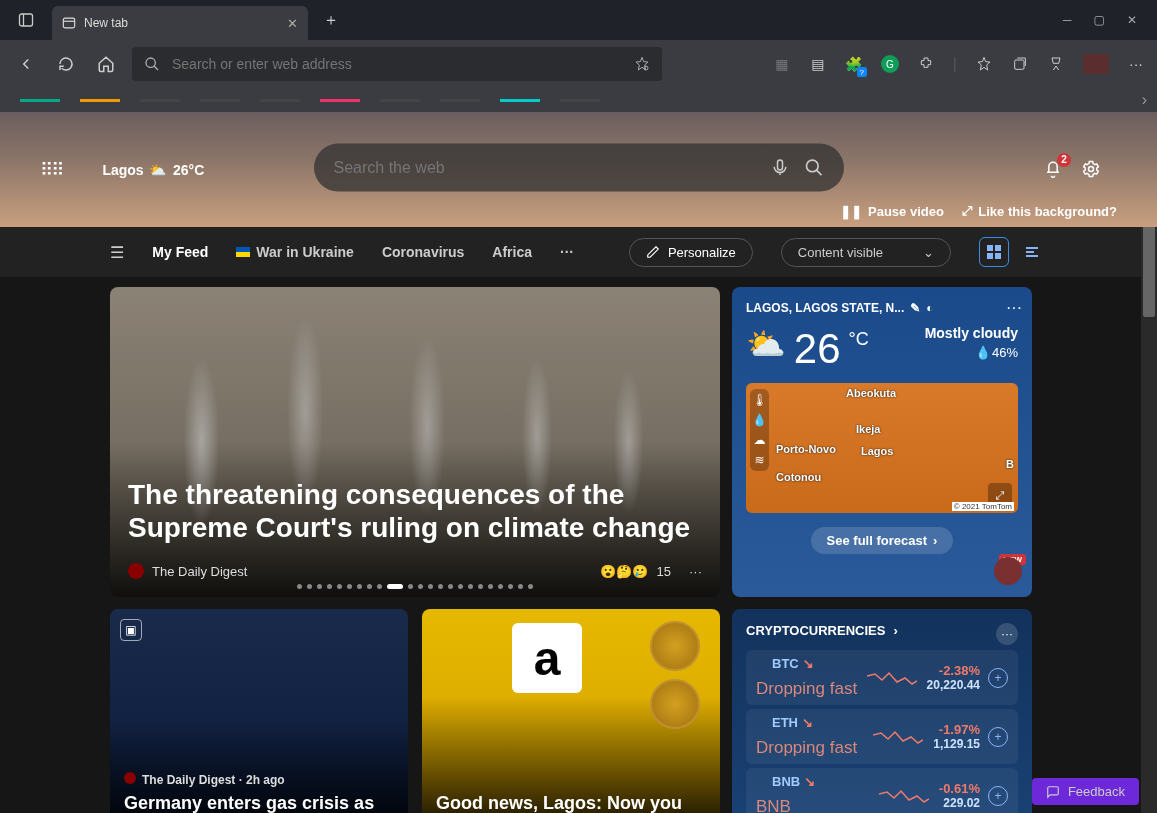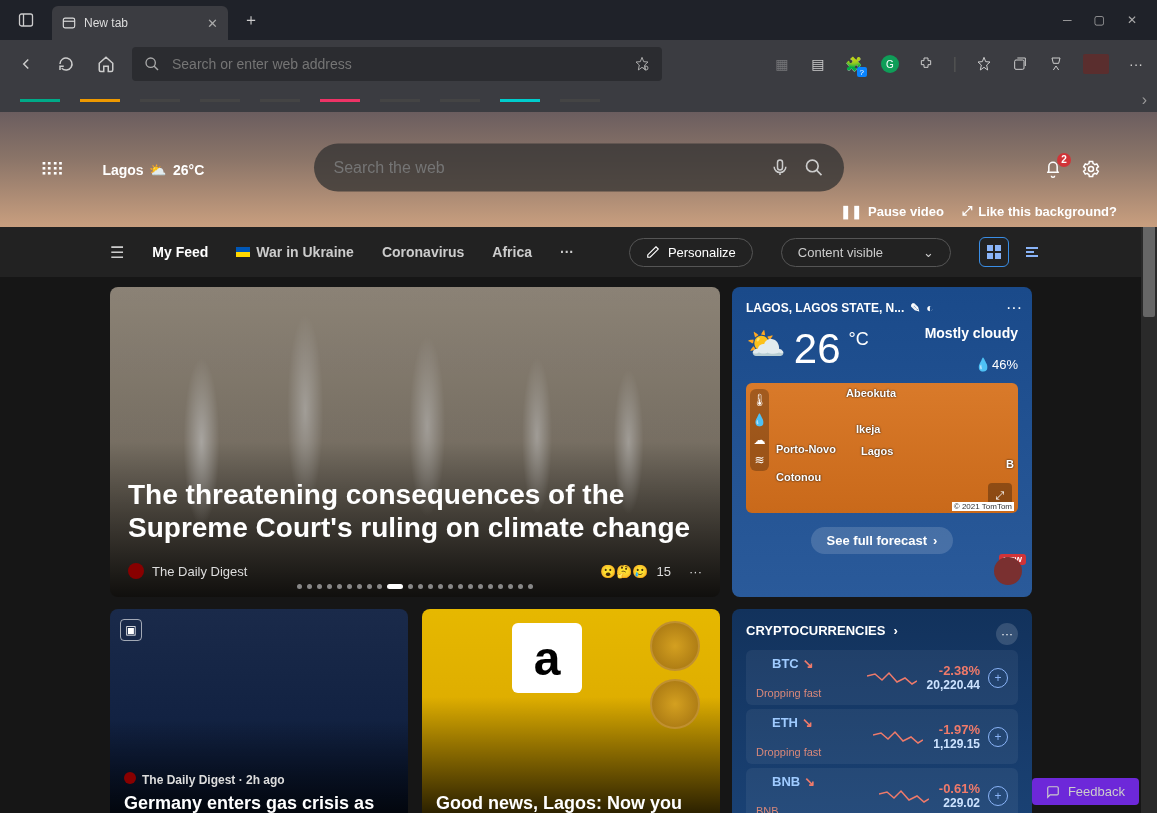--- a/index.html
+++ b/index.html
@@ -1,21 +1,21 @@
 <!DOCTYPE html>
 <html><head>
 <meta charset="utf-8">
 <style>
 * { margin: 0; padding: 0; box-sizing: border-box; font-family: "Segoe UI", sans-serif; }
 body { width: 1157px; height: 813px; background: #1a1a1a; overflow: hidden; position: relative; }
 
 
 .titlebar { height: 40px; background: #1f2229; display: flex; align-items: center; }
 .tab-icon-area { width: 52px; display: flex; justify-content: center; color: #ccc; }
-.tab { width: 176px; height: 34px; background: #3b3c41; border-radius: 6px 6px 0 0; display: flex; align-items: center; padding: 0 10px; color: #ddd; font-size: 12px; margin-top: 6px; gap: 8px; }
+.tab { width: 256px; height: 34px; background: #3b3c41; border-radius: 6px 6px 0 0; display: flex; align-items: center; padding: 0 10px; color: #ddd; font-size: 12px; margin-top: 6px; gap: 8px; }
 .tab-title { flex: 1; }
 .tab-close { color: #aaa; cursor: pointer; font-size: 13px; }
 .new-tab { width: 30px; display: flex; justify-content: center; color: #ccc; font-size: 16px; margin-left: 8px; cursor: pointer;}
 .win-controls { margin-left: auto; display: flex; gap: 22px; padding-right: 20px; color: #aaa; font-size: 12px; }
 
 
 .toolbar { height: 48px; background: #3b3c41; display: flex; align-items: center; padding: 0 12px; gap: 12px; }
 .toolbar .ico { width: 28px; display: flex; justify-content: center; color: #ccc; cursor: pointer; }
 .addrbar { flex: 1; max-width: 530px; background: #2b2c30; border-radius: 4px; height: 34px; display: flex; align-items: center; padding: 0 12px; gap: 12px; color: #aaa; font-size: 14px; }
 .addrbar input { background: transparent; border: none; color: #ccc; font-size: 14px; flex: 1; outline: none; }
@@ -72,21 +72,21 @@
 .dots span { width: 5px; height: 5px; background: #888; border-radius: 50%; }
 .dots span.long { width: 16px; border-radius: 3px; background: #fff; }
 
 .weather { background: linear-gradient(#1a4a8a, #2a5a9a); padding: 14px; color: #fff; position:relative; height:310px;}
 .weather-top { font-size: 12px; font-weight: 700; display: flex; align-items: center; gap: 6px; }
 .weather-top .ellip{ overflow:hidden; text-overflow:ellipsis; white-space:nowrap; max-width:160px;}
 .weather-main { display: flex; align-items: flex-start; gap: 8px; margin-top: 10px; }
 .temp-big { font-size: 42px; font-weight: 400; }
 .temp-unit { font-size: 18px; margin-top: 4px; }
 .weather-cond { margin-left: auto; text-align: right; font-size: 14px; font-weight: 600; }
-.weather-cond .hum{ font-size:13px; font-weight:400; margin-top:16px;}
+.weather-cond .hum{ font-size:13px; font-weight:400; margin-top:4px;}
 .map { margin-top: 10px; height: 130px; background: linear-gradient(#d97a2a, #c9691a); border-radius: 6px; position: relative; font-size: 11px; color: #fff; }
 .map .city { position: absolute; font-weight: 600; text-shadow: 0 0 2px #000;}
 .map-side { position:absolute; left:4px; top:6px; background:rgba(0,0,0,0.25); border-radius:6px; padding:4px 2px; display:flex; flex-direction:column; gap:6px; align-items:center; font-size:12px;}
 .map-expand{ position:absolute; right:6px; bottom:6px; background:rgba(0,0,0,0.3); width:24px; height:24px; border-radius:4px; display:flex; align-items:center; justify-content:center;}
 .map-credit{ position:absolute; right:4px; bottom:2px; font-size:8px; background:#fff; color:#333; padding:0 2px;}
 .forecast-btn { display: block; margin: 14px auto 0; background: rgba(255,255,255,0.15); border: none; color: #fff; padding: 6px 16px; border-radius: 16px; font-size: 13px; font-weight: 600; cursor: pointer; display:flex; gap:6px; align-items:center; width:fit-content;}
 .wx-avatar{ position:absolute; right:10px; bottom:12px; width:28px; height:28px; border-radius:50%; background:#7a3030;}
 .wx-new{ position:absolute; right:6px; bottom:32px; background:#d13438; color:#fff; font-size:8px; font-weight:700; padding:1px 4px; border-radius:3px;}
 .wx-more{ position:absolute; top:12px; right:10px; color:#fff; cursor:pointer;}
 
@@ -101,21 +101,21 @@
 .amazon-a{ position:absolute; top:14px; left:90px; width:70px; height:70px; background:#fff; border-radius:6px; display:flex; align-items:center; justify-content:center; color:#000; font-size:48px; font-weight:900;}
 .coin{ position:absolute; top:12px; right:20px; width:50px; height:50px; border-radius:50%; background:radial-gradient(#d4a020,#a07010); border:2px solid #c09030;}
 .coin.c2{ top:70px;}
 
 .crypto { background: linear-gradient(#12325c, #1a4275); padding: 14px; color: #fff; height:220px; overflow:hidden;}
 .crypto h4 { font-size: 13px; font-weight: 700; display: flex; align-items: center; gap: 8px; }
 .crypto-more{ float:right; width:22px; height:22px; background:rgba(255,255,255,0.15); border-radius:50%; display:flex; align-items:center; justify-content:center; font-size:12px;}
 .crypto-list { margin-top: 12px; display:flex; flex-direction:column; gap:4px;}
 .crypto-row { display: flex; align-items: center; background: rgba(255,255,255,0.06); padding: 6px 10px; border-radius: 6px; }
 .crypto-row .sym { font-size: 13px; font-weight: 700; color:#9fcbff; display:flex; align-items:center; gap:4px;padding-left:16px;}
-.crypto-row .sub { font-size: 11px; color: #d9887a; margin-top:16px;}
+.crypto-row .sub { font-size: 17px; color: #d9887a; margin-top:8px;}
 .crypto-row .spark { width: 50px; height: 20px; margin-left: auto; margin-right:10px;}
 .crypto-row .vals { text-align: right; }
 .crypto-row .pct { font-size: 13px; color: #ef7a6a; font-weight:700;}
 .crypto-row .price { font-size: 12px; color: #cde3ff; font-weight:600;}
 .crypto-row .add { width: 20px; height: 20px; border: 1.5px solid #8ab4f8; border-radius: 50%; display: flex; align-items: center; justify-content: center; font-size: 12px; margin-left: 8px; color:#8ab4f8; cursor:pointer;}
 
 .feedback { position: absolute; right: 18px; bottom: 8px; background: #6d28d9; color: #ccc; padding: 6px 14px; border-radius: 4px; font-size: 13px; display: flex; align-items: center; gap: 8px; cursor:pointer;}
 
 svg{display:block;}
 </style>

